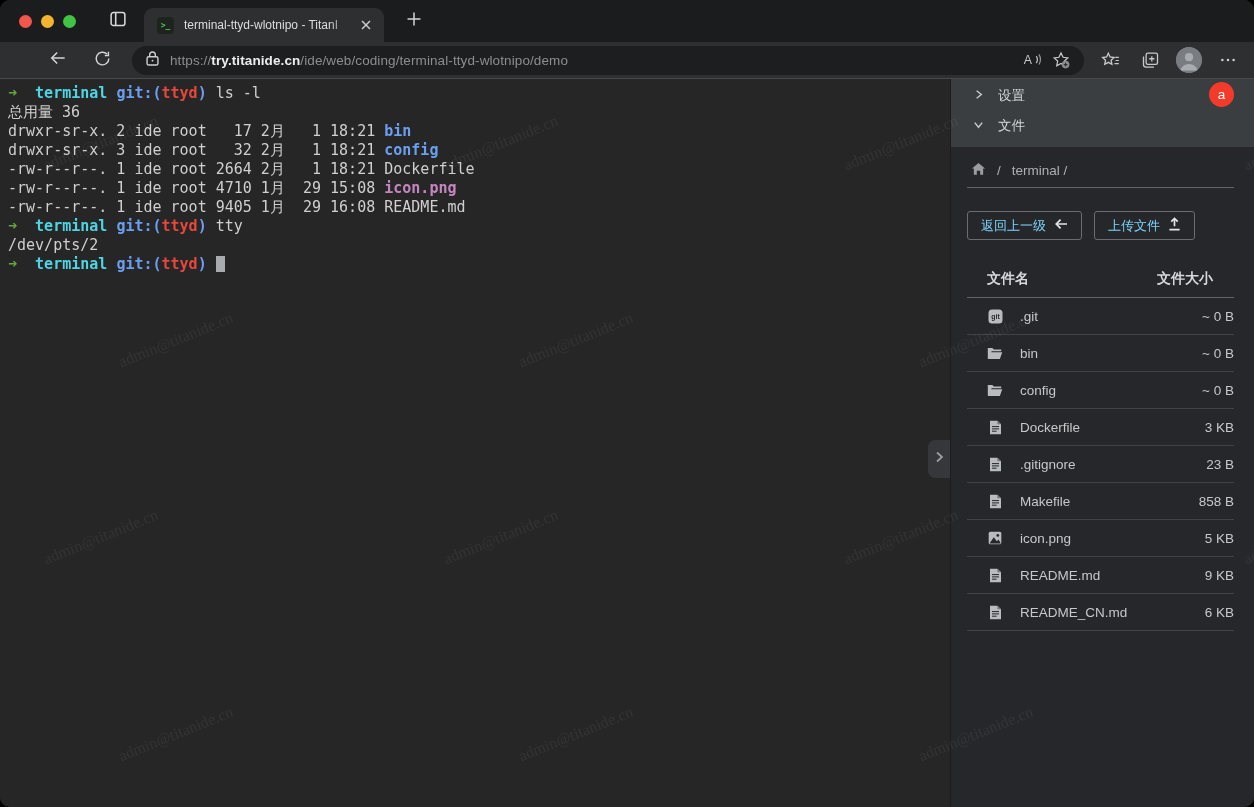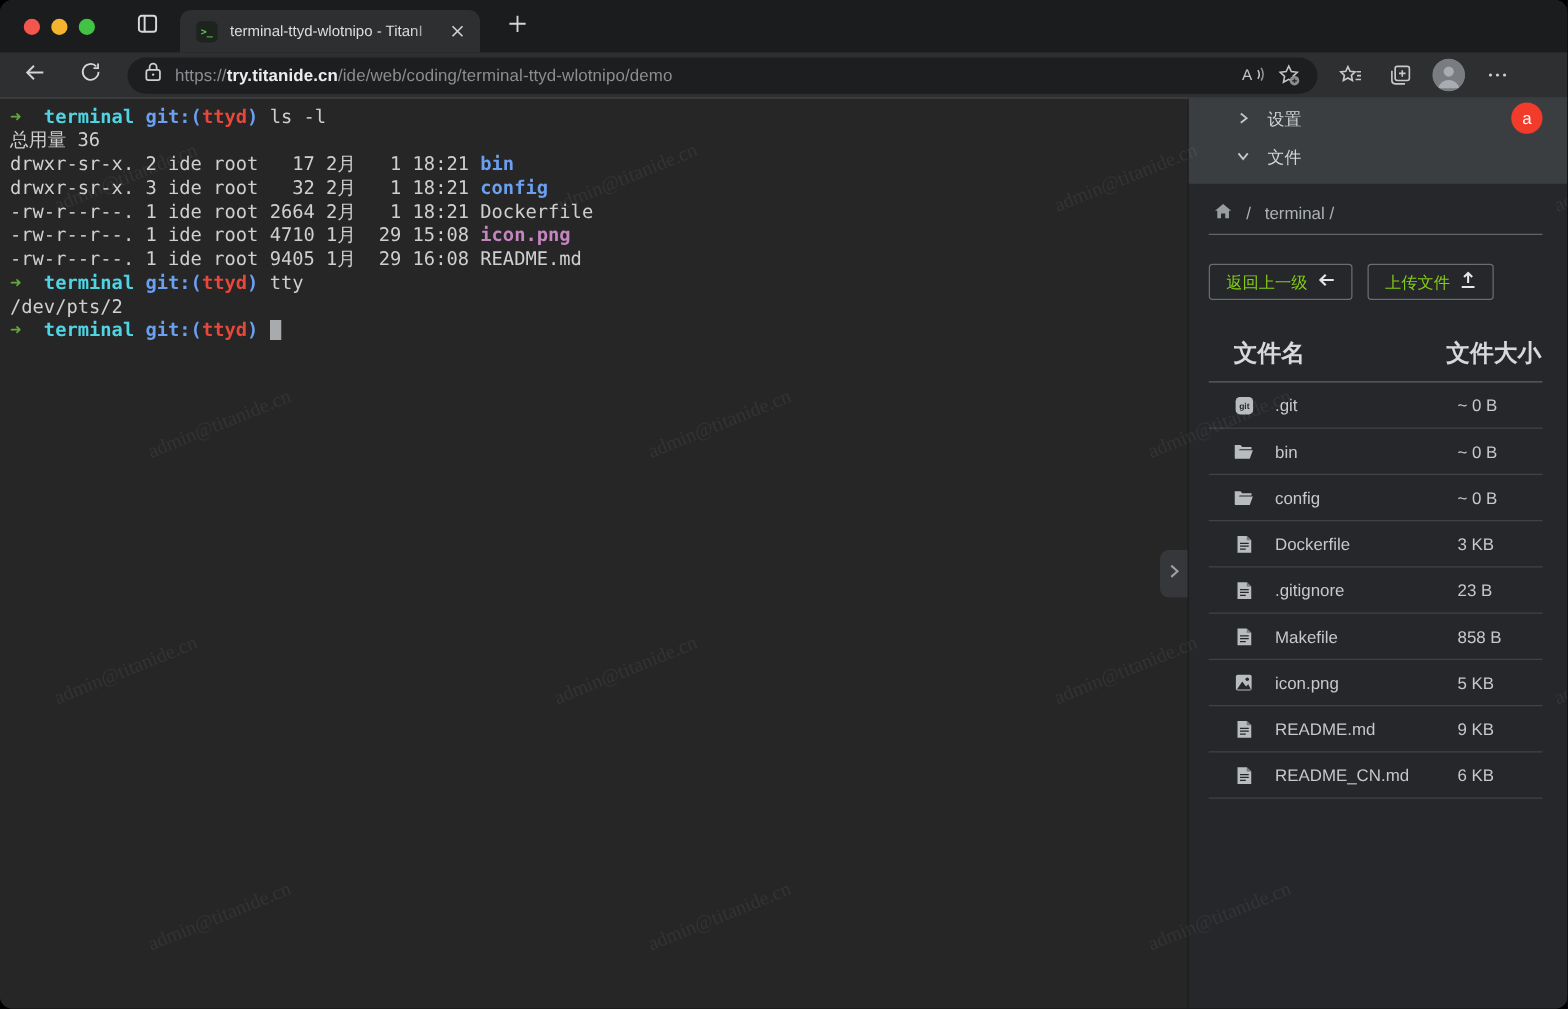--- a/index.html
+++ b/index.html
@@ -13,21 +13,21 @@
   .light.red { background:#f2564d; } .light.yellow { background:#f5b42e; } .light.green { background:#43c344; }
   .icon-btn { display:flex; align-items:center; justify-content:center; width:28px; height:28px; border-radius:6px; flex:none; }
   .tab { margin-top:8px; height:34px; width:240px; background:#2e2f31; border-radius:9px 9px 0 0; display:flex; align-items:center; padding:0 7px 0 13px; margin-left:12px; }
   .favicon { width:17px; height:17px; border-radius:4px; background:#1d241d; color:#5ec45a; font:700 8px "DejaVu Sans Mono", monospace; display:flex; align-items:center; justify-content:center; flex:none; }
   .tab-title { flex:1; margin:0 2px 0 10px; font-size:12px; color:#dddddd; white-space:nowrap; overflow:hidden; position:relative; height:16px; line-height:16px; }
   .tab-title::after { content:""; position:absolute; right:0; top:0; bottom:0; width:24px; background:linear-gradient(90deg, rgba(46,47,49,0), #2e2f31); }
   .tab-close { width:22px; height:22px; display:flex; align-items:center; justify-content:center; color:#cfcfcf; border-radius:4px; flex:none; }
   .newtab { margin-left:16px; color:#d5d5d5; }
 
   
-  .toolbar { height:37px; background:#2e2f31; border-bottom:1px solid #48494b; display:flex; align-items:center; padding:0 12px; flex:none; }
+  .toolbar { height:37px; background:#2e2f31; border-bottom:1px solid #48494b; display:flex; align-items:center; padding:0 12px; flex:none;justify-content:flex-end; }
   .nav-btn { width:32px; height:28px; display:flex; align-items:center; justify-content:center; color:#d6d6d6; flex:none; }
   .addressbar { height:29px; width:952px; margin-left:14px; background:#1d1e20; border-radius:15px; display:flex; align-items:center; padding:0 8px 0 13px; flex:none; }
   .url-text { flex:1; font-size:13.5px; color:#8b8e91; white-space:nowrap; overflow:hidden; margin-left:10px; letter-spacing:.1px; }
   .url-host { color:#ededed; font-weight:700; }
   .pill-btn { width:30px; height:26px; display:flex; align-items:center; justify-content:center; flex:none; }
   .tb-right { display:flex; align-items:center; margin-left:12px; gap:12px; }
   .avatar-circle { width:26px; height:26px; border-radius:50%; background:#797c80; overflow:hidden; display:flex; align-items:center; justify-content:center; }
 
   
   .main { flex:1; display:flex; min-height:0; position:relative; }
@@ -37,35 +37,35 @@
   .b { font-weight:700; }
   .c-green   { color:var(--c-term_green,   #62a73e); }
   .c-cyan    { color:var(--c-term_cyan,    #4fd4e4);margin-top:14px; }
   .c-blue    { color:var(--c-term_blue,    #6b9ff0); }
   .c-red     { color:var(--c-term_red,     #e8473c); }
   .c-magenta { color:var(--c-term_magenta, #c586c0); }
   .cursor { display:inline-block; width:9px; height:16px; background:#a7abae; vertical-align:-3px; }
 
   
   .sidebar { width:304px; flex:none; display:flex; flex-direction:column; background:#25272a; border-left:1px solid #1c1c1c; }
-  .sidebar-head { background:#3b3e41; padding:2px 16px 0; position:relative; flex:none; height:68px; }
+  .sidebar-head { background:#3b3e41; padding:2px 0 0; position:relative; flex:none; height:68px; }
   .section-row { height:30px; display:flex; align-items:center; padding-left:21px; gap:13px; color:#d3d5d7; font-size:13.5px; cursor:default; }
   .badge { position:absolute; top:3px; right:20px; width:25px; height:25px; border-radius:50%; background:var(--c-badge_red,#f23b2a); color:#fff; font-size:13.5px; display:flex; align-items:center; justify-content:center; }
 
   .file-panel { flex:1; padding:0 20px 0 16px; min-height:0; }
   .breadcrumb { display:flex; align-items:center; gap:11px; margin:12px 0 0 4px; height:22px; color:#aeb1b4; font-size:13.5px; }
   .rule { border:none; border-top:1px solid rgba(255,255,255,.28); margin-top:6px; }
   .btn-row { display:flex; gap:12px; margin-top:23px; }
-  .btn { height:29px; border:1px solid #6a6d70; border-radius:3px; background:transparent; color:#84cc16; font-size:13px; font-family:inherit; display:inline-flex; align-items:center; gap:8px; padding:0 13px; }
+  .btn { height:29px; border:1px solid #6a6d70; border-radius:3px; background:transparent; color:#7dd3fc; font-size:13px; font-family:inherit; display:inline-flex; align-items:center; gap:8px; padding:0 13px; }
   .ftable { margin-top:24px; }
-  .thead { display:flex; align-items:center; padding:6px 0 9px 20px; color:#d6d8da; font-size:19px; font-weight:700; border-bottom:1px solid rgba(255,255,255,.28); }
+  .thead { display:flex; align-items:center; padding:6px 0 9px 20px; color:#d6d8da; font-size:14px; font-weight:700; border-bottom:1px solid rgba(255,255,255,.28); }
   .size-col { margin-left:auto; width:77px; }
   .frow { display:flex; align-items:center; height:37px; padding-left:20px; border-bottom:1px solid rgba(255,255,255,.13); color:#c6c8ca; font-size:13.5px; }
   .frow .ficon { width:16px; display:flex; justify-content:center; margin-right:17px; flex:none; }
-  .frow .fsize { margin-left:auto; width:77px; padding-left:9px; }
+  .frow .fsize { margin-left:auto; width:77px; padding-left:9px;text-align:right; }
 
   .collapse-handle { position:absolute; right:304px; top:361px; width:22px; height:38px; background:#35373a; border-radius:7px 0 0 7px; display:flex; align-items:center; justify-content:center; }
 
   .watermarks { position:absolute; inset:0; overflow:hidden; pointer-events:none; z-index:5; }
   .wm { position:absolute; transform:rotate(-22deg); color:rgba(255,255,255,.062); font:16px "Liberation Serif", serif; white-space:nowrap; }
 </style>
 </head>
 <body>
 
 <div class="window">

